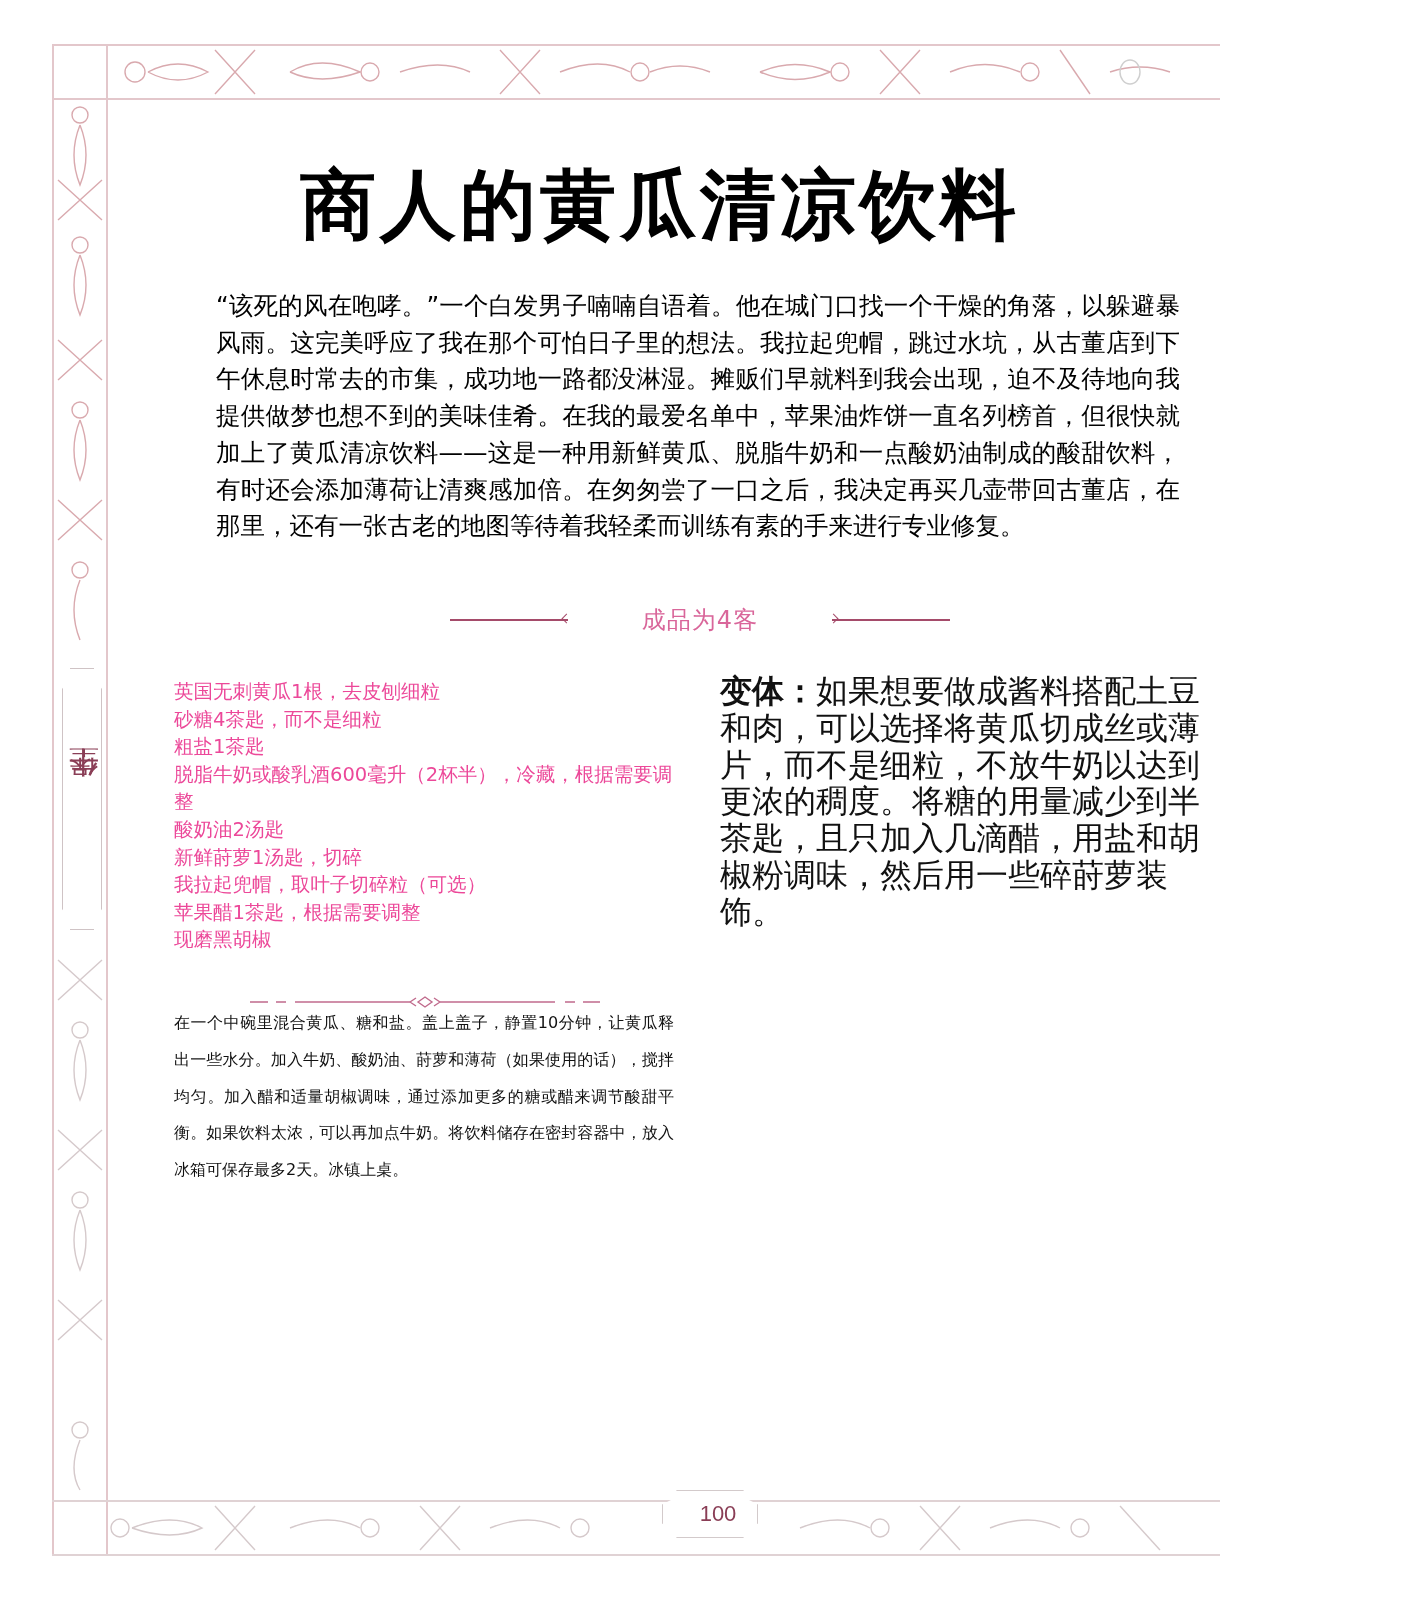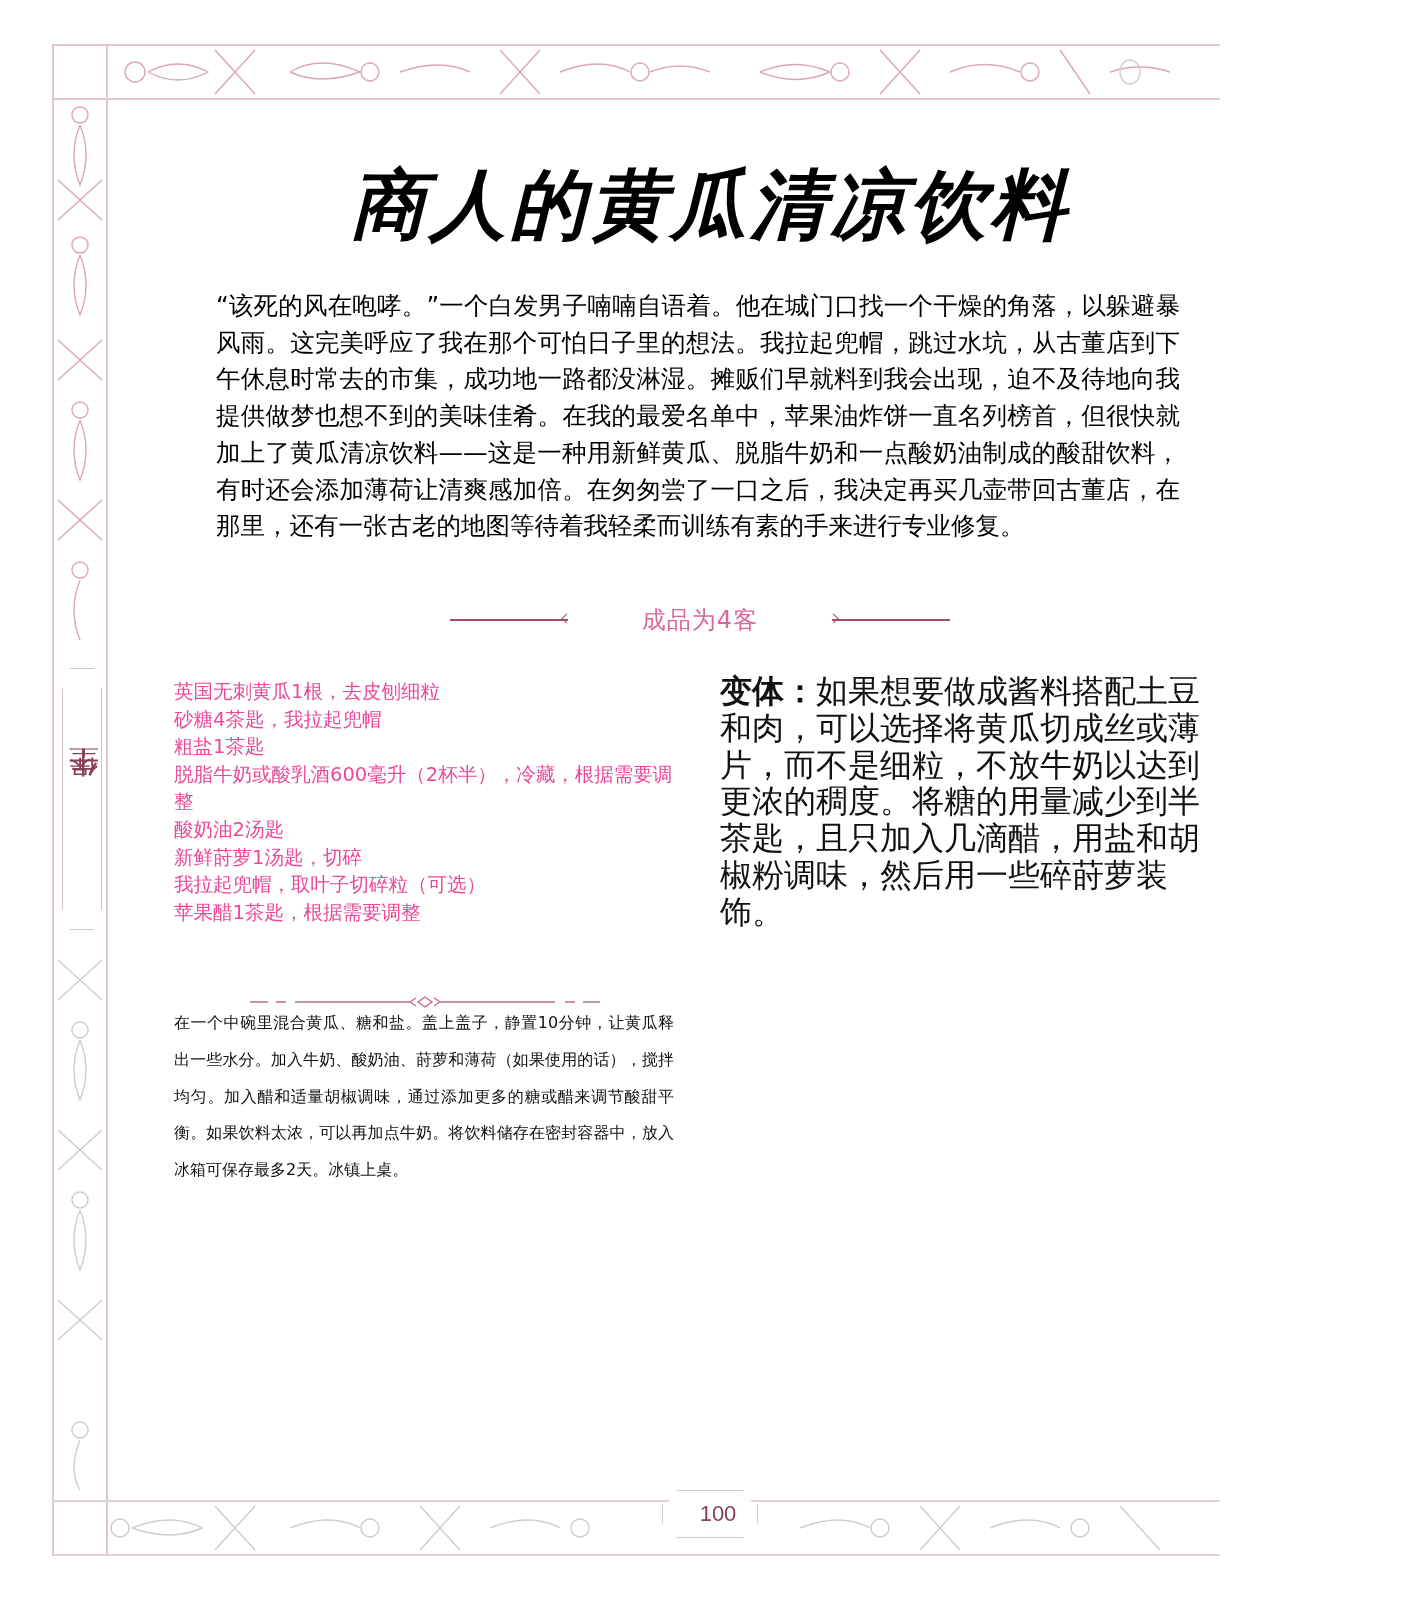--- a/index.html
+++ b/index.html
@@ -40,22 +40,22 @@
     }
     .page-number {
       position: absolute; left: 662px; top: 1490px; width: 112px; height: 48px;
       display: flex; align-items: center; justify-content: center;
       color: #8a3e56; font-size: 22px; font-family: "Liberation Sans", sans-serif;
     }
 
     
     .title {
       position: absolute; left: 300px; top: 150px; width: 820px;
-      text-align: center; font-size: 76px; font-weight: bold; letter-spacing: 4px;
-      line-height: 110px; color: #000; font-style: italic;
+      text-align: left; font-size: 76px; font-weight: bold; letter-spacing: 4px;
+      line-height: 110px; color: #000;
     }
     .intro {
       position: absolute; left: 216px; top: 288px; width: 964px;
       font-size: 24.5px; line-height: 36.7px; color: #000000;
       text-indent: 0; text-align: justify;
     }
 
     .servings {
       position: absolute; left: 450px; top: 600px; width: 500px; height: 40px;
       display: flex; align-items: center; justify-content: space-between;
@@ -175,27 +175,28 @@
 <p class="intro">“该死的风在咆哮。”一个白发男子喃喃自语着。他在城门口找一个干燥的角落，以躲避暴风雨。这完美呼应了我在那个可怕日子里的想法。我拉起兜帽，跳过水坑，从古董店到下午休息时常去的市集，成功地一路都没淋湿。摊贩们早就料到我会出现，迫不及待地向我提供做梦也想不到的美味佳肴。在我的最爱名单中，苹果油炸饼一直名列榜首，但很快就加上了黄瓜清凉饮料——这是一种用新鲜黄瓜、脱脂牛奶和一点酸奶油制成的酸甜饮料，有时还会添加薄荷让清爽感加倍。在匆匆尝了一口之后，我决定再买几壶带回古董店，在那里，还有一张古老的地图等待着我轻柔而训练有素的手来进行专业修复。</p>
 
 <div class="servings">
   <span class="servings-line left"></span>
   <span class="servings-text">成品为4客</span>
   <span class="servings-line right"></span>
 </div>
 
 <ul class="ingredients">
   <li>英国无刺黄瓜1根，去皮刨细粒</li>
-  <li>砂糖4茶匙，我拉起兜帽</li>
+  <li>砂糖4茶匙，而不是细粒</li>
   <li>粗盐1茶匙</li>
   <li>脱脂牛奶或酸乳酒600毫升（2杯半），冷藏，根据需要调整</li>
   <li>酸奶油2汤匙</li>
   <li>新鲜莳萝1汤匙，切碎</li>
   <li>我拉起兜帽，取叶子切碎粒（可选）</li>
   <li>苹果醋1茶匙，根据需要调整</li>
+  <li>现磨黑胡椒</li>
 </ul>
 
 <svg class="divider" viewBox="0 0 350 16">
   <g stroke="#c06a8c" stroke-width="1.4" fill="none">
     <path d="M0 8 h18 M26 8 h10"></path>
     <path d="M45 8 h115"></path>
     <path d="M160 8 l6 -4 M160 8 l6 4"></path>
     <path d="M168 8 l7 -5 l7 5 l-7 5 z"></path>
     <path d="M190 8 l-6 -4 M190 8 l-6 4"></path>
     <path d="M190 8 h115"></path>

